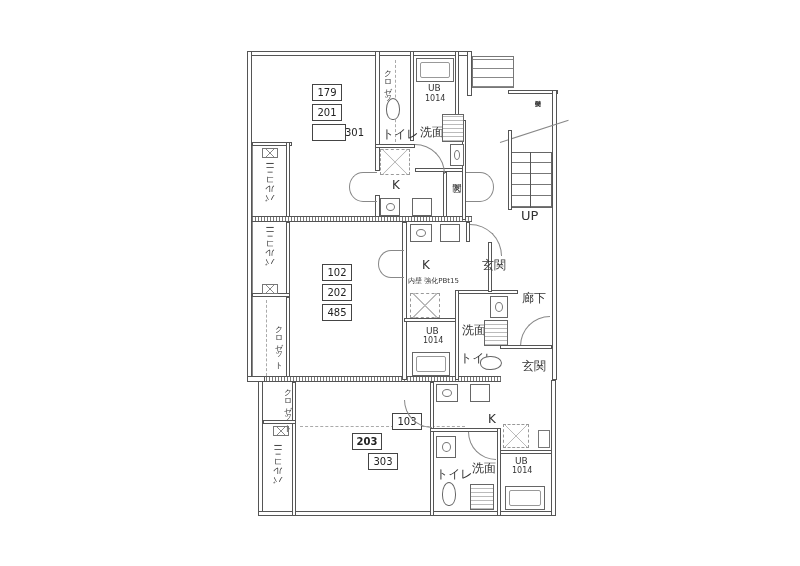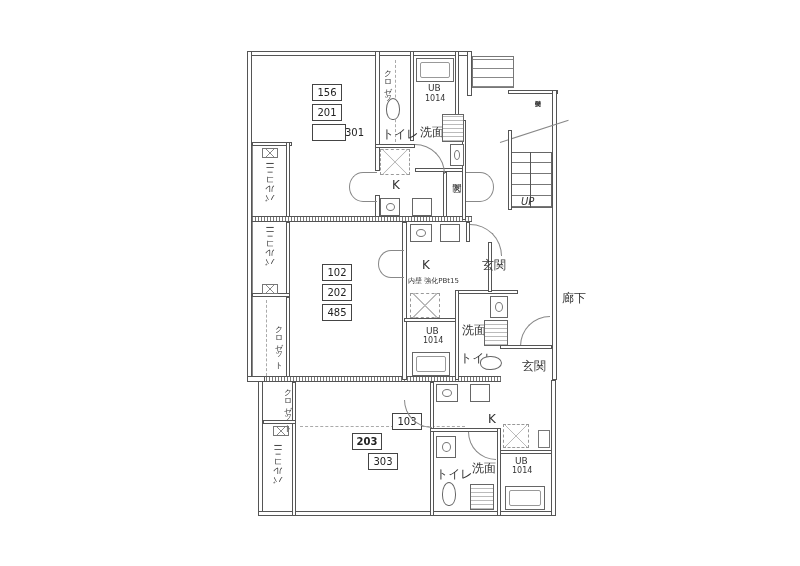--- a/index.html
+++ b/index.html
@@ -78,21 +78,21 @@
   <div class="fridge" style="left:380px;top:149px;width:30px;height:26px;"></div>
 
   <div class="door" style="left:415px;top:144px;width:30px;height:30px;border-radius:0 100% 0 0;border-left:none;border-bottom:none;"></div>
   <div class="door" style="left:349px;top:172px;width:28px;height:30px;border-radius:100% 0 0 100%;border-right:none;"></div>
   <div class="lbl" style="left:392px;top:178px;">K</div>
   <div class="vlbl" style="left:450px;top:176px;">玄関</div>
   <div class="door" style="left:466px;top:172px;width:28px;height:30px;border-radius:0 100% 100% 0;border-left:none;"></div>
   <div class="sinkbox" style="left:380px;top:198px;width:20px;height:18px;"></div>
   <div class="washer" style="left:412px;top:198px;width:20px;height:18px;background:#fff;"></div>
 
-  <div class="unitbox" style="left:312px;top:84px;">156</div>
+  <div class="unitbox" style="left:312px;top:84px;">179</div>
   <div class="unitbox" style="left:312px;top:104px;">201</div>
   <div class="unitbox" style="left:312px;top:124px;padding-left:32px;">301</div>
 
   <div class="xbox" style="left:262px;top:148px;width:16px;height:10px;"></div>
   <div class="vlbl rot" style="left:264px;top:168px;">バルコニー</div>
 
   <div class="w" style="left:402px;top:222px;width:5px;height:158px;"></div>
   <div class="sinkbox" style="left:410px;top:224px;width:22px;height:18px;"></div>
   <div class="washer" style="left:440px;top:224px;width:20px;height:18px;background:#fff;"></div>
   <div class="w" style="left:466px;top:222px;width:4px;height:20px;"></div>
@@ -155,21 +155,21 @@
   <div class="tub" style="left:505px;top:486px;width:40px;height:24px;"></div>
   <div class="door" style="left:468px;top:432px;width:28px;height:28px;border-radius:0 0 0 100%;border-top:none;border-right:none;"></div>
 
   <div class="stairs-h" style="left:472px;top:56px;width:42px;height:32px;"></div>
   <div class="w" style="left:508px;top:90px;width:50px;height:4px;"></div>
   <div class="w" style="left:552px;top:90px;width:5px;height:290px;"></div>
   <div class="vlbl" style="left:533px;top:96px;font-size:6px;">郵便受け</div>
   <div class="stairs" style="left:510px;top:152px;width:42px;height:56px;"></div>
   <div class="ln" style="left:500px;top:142px;width:72px;height:1px;transform:rotate(-18deg);transform-origin:left;"></div>
   <div class="ln" style="left:530px;top:152px;width:1px;height:56px;background:#555;"></div>
-  <div class="lbl" style="left:521px;top:196px;font-size:10px;font-style:italic;">UP</div>
+  <div class="lbl" style="left:521px;top:208px;font-size:13px;">UP</div>
   <div class="w" style="left:508px;top:130px;width:4px;height:80px;"></div>
 
-  <div class="lbl" style="left:522px;top:290px;margin-left:40px;">廊下</div>
+  <div class="lbl" style="left:522px;top:290px;">廊下</div>
   <div class="door" style="left:520px;top:316px;width:30px;height:30px;border-radius:100% 0 0 0;border-right:none;border-bottom:none;"></div>
   <div class="lbl" style="left:522px;top:358px;">玄関</div>
   <div class="w" style="left:500px;top:345px;width:52px;height:4px;"></div>
   <div class="xbox" style="left:538px;top:430px;width:12px;height:18px;background:#fff;"></div>
 </div>
 
 </body></html>

